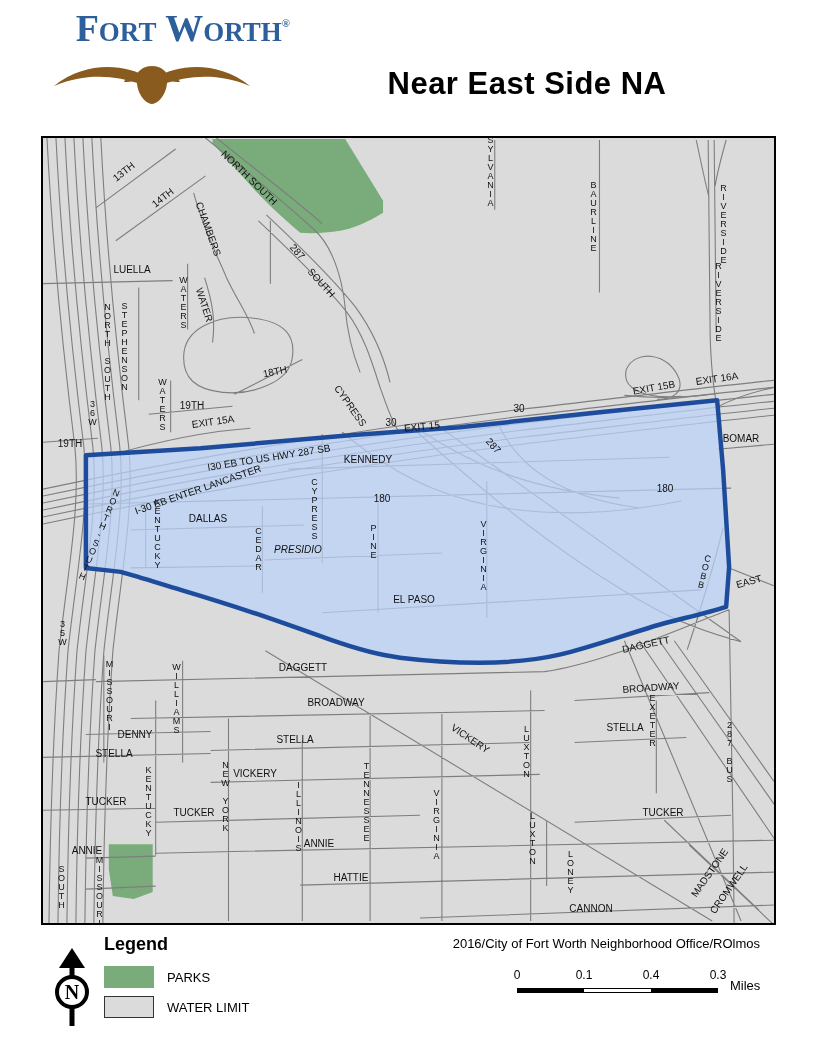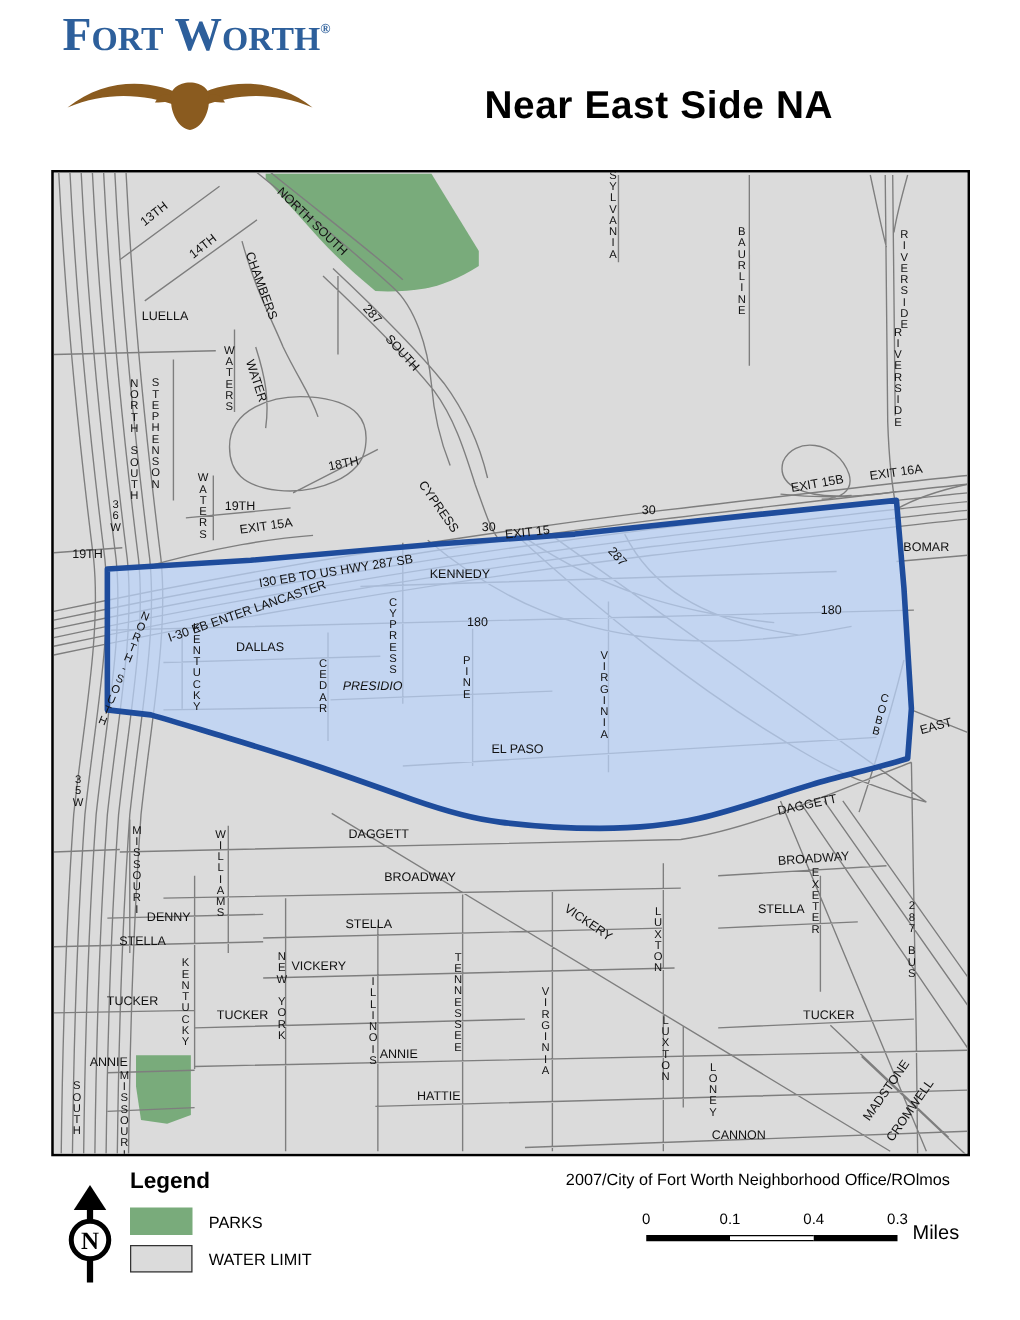--- a/index.html
+++ b/index.html
@@ -1,20 +1,20 @@
 <!DOCTYPE html>
 <html><head>
 <meta charset="utf-8">
 <style>
   html,body{margin:0;padding:0;background:#fff;}
   body{width:816px;height:1056px;position:relative;font-family:"Liberation Sans",sans-serif;overflow:hidden;}
 
   .logo{position:absolute;left:50px;top:8px;width:240px;}
   .logo-text{font-family:"Liberation Serif",serif;font-variant:small-caps;font-weight:bold;
-             color:#2d5f9b;font-size:38px;line-height:1.1;white-space:nowrap;}
+             color:#2d5f9b;font-size:38px;line-height:1.1;white-space:nowrap;text-align:right;}
   .reg{font-size:11px;vertical-align:super;font-variant:normal;}
   .logo-horn{position:absolute;left:2px;top:46px;}
 
   .page-title{position:absolute;left:320px;top:66px;width:414px;text-align:center;
               font-size:31px;font-weight:bold;color:#000;letter-spacing:0.5px;}
 
   .map-frame{position:absolute;left:41px;top:136px;width:731px;height:785px;
              border:2px solid #000;background:#dbdbdb;overflow:hidden;}
   .map-frame svg.basemap{position:absolute;left:0;top:0;}
 
@@ -34,21 +34,21 @@
   #legend-row-1 .swatch{border:1px solid #333;width:48px;height:20px;}
 
   .compass{position:absolute;left:44px;top:946px;}
 
   .scalebar{position:absolute;left:505px;top:968px;width:260px;height:40px;}
   .sb-bar{position:absolute;left:12px;top:20px;height:5px;}
   .sb-seg{position:absolute;top:0;height:5px;width:67px;}
   .sb-seg.black{background:#000;}
   .sb-seg.white{background:#fff;border-top:1px solid #000;border-bottom:1px solid #000;height:3px;}
   .sb-tick{position:absolute;top:0;font-size:12px;color:#000;transform:translateX(-50%);}
-  .sb-unit{position:absolute;left:225px;top:10px;font-size:16px;color:#000;}
+  .sb-unit{position:absolute;left:225px;top:10px;font-size:13px;color:#000;}
 </style>
 </head>
 <body>
 
 <div class="logo">
   <div class="logo-text"><span>Fort Worth</span><span class="reg">®</span></div>
   <svg class="logo-horn" width="200" height="50" viewBox="0 0 200 50">
     <path fill="#8a5b1f" d="M2,32 C34,6 74,10 97,24 L103,24 C126,10 166,6 198,32 C166,18 134,22 112,30 L88,30 C66,22 34,18 2,32 Z"></path>
     <path fill="#8a5b1f" d="M85,25 C83,18 91,12 100,12 C109,12 117,18 115,25 C116,36 109,49 100,50 C91,49 84,36 85,25 Z"></path>
     <path fill="#8a5b1f" d="M84,22 C78,20 74,24 72,28 C78,28 82,27 86,28 Z M116,22 C122,20 126,24 128,28 C122,28 118,27 114,28 Z"></path>
@@ -179,21 +179,21 @@
       <span class="map-label" style="left: 81px; top: 34px; transform: translate(-50%, -50%) rotate(-38deg);">13TH</span>
       <span class="map-label" style="left: 120px; top: 60px; transform: translate(-50%, -50%) rotate(-38deg);">14TH</span>
       <span class="map-label" style="left: 165px; top: 91px; transform: translate(-50%, -50%) rotate(70deg);">CHAMBERS</span>
       <span class="map-label" style="left: 206px; top: 40px; transform: translate(-50%, -50%) rotate(44deg);">NORTH SOUTH</span>
       <span class="map-label" style="left: 254px; top: 114px; transform: translate(-50%, -50%) rotate(48deg);">287</span>
       <span class="map-label" style="left: 278px; top: 145px; transform: translate(-50%, -50%) rotate(48deg);">SOUTH</span>
       <span class="map-label v" style="left: 447px; top: 33px; transform: translate(-50%, -50%);">SYLVANIA</span>
       <span class="map-label v" style="left: 550px; top: 78px; transform: translate(-50%, -50%);">BAURLINE</span>
       <span class="map-label v" style="left: 680px; top: 85px; transform: translate(-50%, -50%);">RIVERSIDE</span>
       <span class="map-label v" style="left: 675px; top: 163px; transform: translate(-50%, -50%);">RIVERSIDE</span>
-      <span class="map-label" style="left: 89px; top: 116px; transform: translate(-50%, -50%);">LUELLA</span>
+      <span class="map-label" style="left: 89px; top: 132px; transform: translate(-50%, -50%);">LUELLA</span>
       <span class="map-label v" style="left: 140px; top: 164px; transform: translate(-50%, -50%);">WATERS</span>
       <span class="map-label" style="left: 161px; top: 167px; transform: translate(-50%, -50%) rotate(72deg);">WATER</span>
       <span class="map-label v" style="left: 81px; top: 208px; transform: translate(-50%, -50%);">STEPHENSON</span>
       <span class="map-label v" style="left: 64px; top: 213px; transform: translate(-50%, -50%);">NORTH SOUTH</span>
       <span class="map-label v" style="left: 49px; top: 274px; transform: translate(-50%, -50%);">36W</span>
       <span class="map-label v" style="left: 119px; top: 266px; transform: translate(-50%, -50%);">WATERS</span>
       <span class="map-label" style="left: 232px; top: 234px; transform: translate(-50%, -50%) rotate(-12deg);">18TH</span>
       <span class="map-label" style="left: 149px; top: 268px; transform: translate(-50%, -50%);">19TH</span>
       <span class="map-label" style="left: 27px; top: 306px; transform: translate(-50%, -50%);">19TH</span>
       <span class="map-label" style="left: 170px; top: 284px; transform: translate(-50%, -50%) rotate(-8deg);">EXIT 15A</span>
@@ -251,21 +251,21 @@
       <span class="map-label" style="left: 276px; top: 706px; transform: translate(-50%, -50%);">ANNIE</span>
       <span class="map-label" style="left: 308px; top: 740px; transform: translate(-50%, -50%);">HATTIE</span>
       <span class="map-label" style="left: 548px; top: 771px; transform: translate(-50%, -50%);">CANNON</span>
       <span class="map-label" style="left: 667px; top: 735px; transform: translate(-50%, -50%) rotate(-55deg);">MADSTONE</span>
       <span class="map-label" style="left: 686px; top: 751px; transform: translate(-50%, -50%) rotate(-55deg);">CROMWELL</span>
       <span class="map-label v" style="left: 56px; top: 753px; transform: translate(-50%, -50%);">MISSOURI</span>
       <span class="map-label v" style="left: 18px; top: 748px; transform: translate(-50%, -50%);">SOUTH</span>
     </div>
 </div>
 
-<div class="attribution">2007/City of Fort Worth Neighborhood Office/ROlmos</div>
+<div class="attribution">2016/City of Fort Worth Neighborhood Office/ROlmos</div>
 
 <div class="legend-heading">Legend</div>
 
 <div class="legend-row" id="legend-row-0">
   <div class="swatch" style="background-color: rgb(121, 171, 123);"></div>
   <div class="lab">PARKS</div>
 </div>
 <div class="legend-row" id="legend-row-1">
   <div class="swatch" style="background-color: rgb(219, 219, 219);"></div>
   <div class="lab">WATER LIMIT</div>

